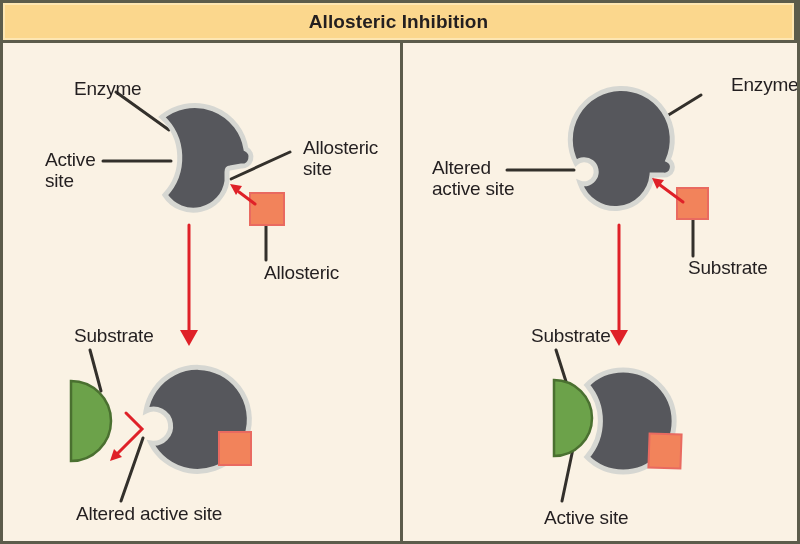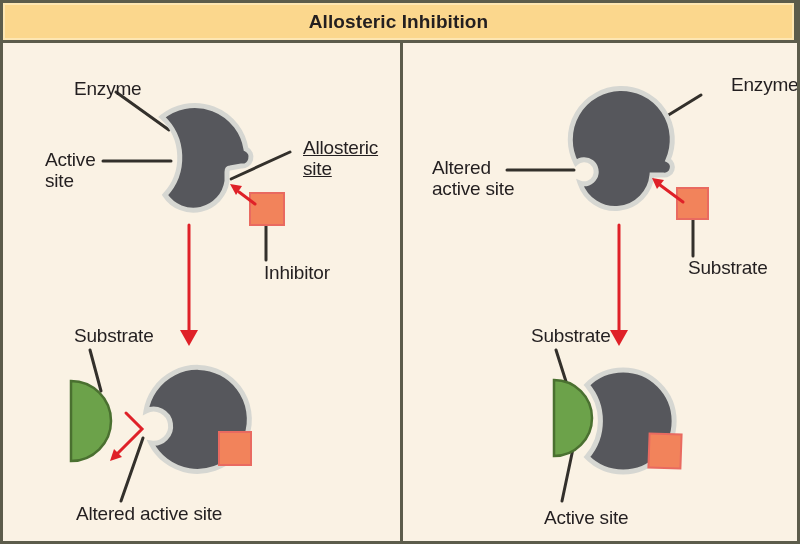--- a/index.html
+++ b/index.html
@@ -100,22 +100,22 @@
     <rect class="regulator" x="646" y="431" width="32" height="34" transform="rotate(2 662 448)"></rect>
   </svg>
 
   <div class="header-row">
     <div class="header-cell">Allosteric Inhibition</div>
   </div>
   <div class="body-divider"></div>
 
   <div class="lbl nowrap" style="left:42px;top:75px;">Enzyme</div>
   <div class="lbl" style="left:42px;top:146px;width:64px;">Active site</div>
-  <div class="lbl" style="left:300px;top:134px;width:90px;text-decoration:underline;">Allosteric site</div>
-  <div class="lbl nowrap" style="left:232px;top:259px;">Inhibitor</div>
+  <div class="lbl" style="left:300px;top:134px;width:90px;">Allosteric site</div>
+  <div class="lbl nowrap" style="left:232px;top:259px;">Allosteric</div>
   <div class="lbl nowrap" style="left:42px;top:322px;">Substrate</div>
   <div class="lbl nowrap" style="left:44px;top:500px;">Altered active site</div>
 
   <div class="lbl nowrap" style="left:699px;top:71px;">Enzyme</div>
   <div class="lbl" style="left:429px;top:154px;width:95px;">Altered active site</div>
   <div class="lbl nowrap" style="left:656px;top:254px;">Substrate</div>
   <div class="lbl nowrap" style="left:499px;top:322px;">Substrate</div>
   <div class="lbl nowrap" style="left:512px;top:504px;">Active site</div>
 
 </div>

